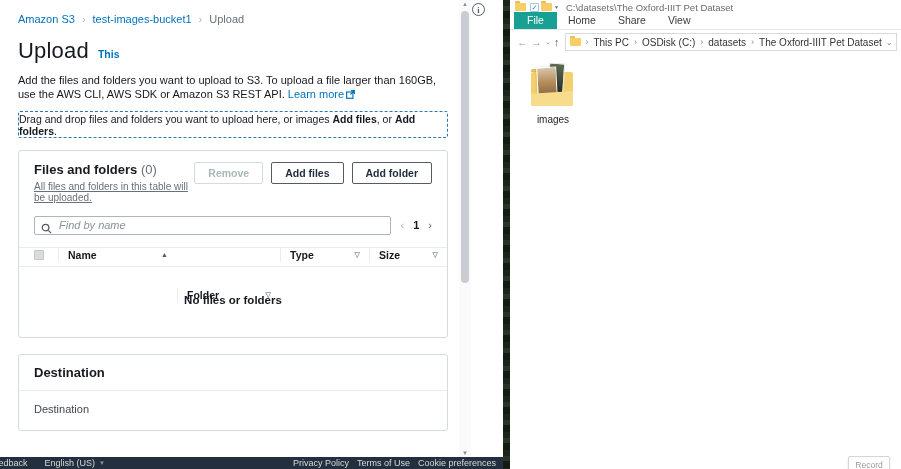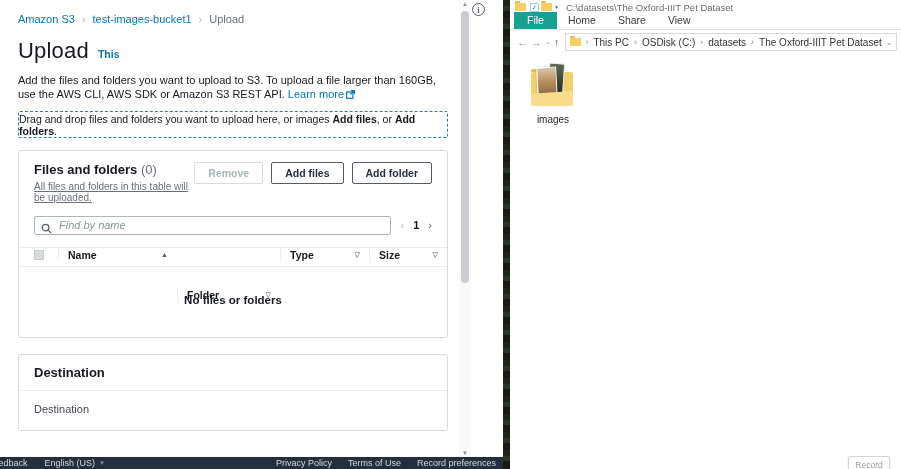--- a/index.html
+++ b/index.html
@@ -81,21 +81,21 @@
 
   .info-float { position:absolute; left:472px; top:3px; width:13px; height:13px; border:1.4px solid #545b64;
     border-radius:50%; display:flex; align-items:center; justify-content:center;
     font-size:8.5px; font-weight:700; color:#545b64; font-family:"Liberation Serif", serif; cursor:pointer; }
 
   .aws-footer { position:absolute; left:0; bottom:0; width:503px; height:12px; background:#232f3e;
     display:flex; align-items:center; font-size:9px; color:#d5dbdb; overflow:hidden; }
   .ft-feedback { margin-left:-12px; cursor:pointer; }
   .ft-lang { margin-left:17px; display:flex; align-items:center; gap:4px; cursor:pointer; }
   .ft-caret { font-size:6px; color:#879596; }
-  .ft-right { margin-left:auto; display:flex; gap:16px; padding-right:7px; }
+  .ft-right { margin-left:auto; display:flex; gap:8px; padding-right:7px; }
   .ft-right span { cursor:pointer; }
 
   
   .desktop-strip { position:absolute; left:503px; top:0; width:7px; height:469px;
     background:repeating-linear-gradient(180deg,#1c241c 0 6px,#2a3426 6px 11px,#141a14 11px 18px); }
 
   
   .explorer { position:absolute; left:510px; top:0; width:391px; height:469px; background:#fff; }
   .ex-titlebar { height:14px; display:flex; align-items:center; gap:2px; padding-left:5px; }
   .mini-folder { width:11px; height:8px; background:#f5ce66; border-radius:1px; position:relative; }
@@ -263,21 +263,21 @@
 
     <div class="aws-footer">
       <span class="ft-feedback">Feedback</span>
       <span class="ft-lang">
           <span>English (US)</span>
           <span class="ft-caret">▼</span>
         </span>
       <span class="ft-right">
         <span>Privacy Policy</span>
         <span>Terms of Use</span>
-        <span>Record preferences</span>
+        <span>Cookie preferences</span>
       </span>
     </div>
   </div>
 
   <div class="desktop-strip"></div>
 
   <div class="explorer">
 
     <div class="ex-titlebar">
       <span class="mini-folder"></span>

